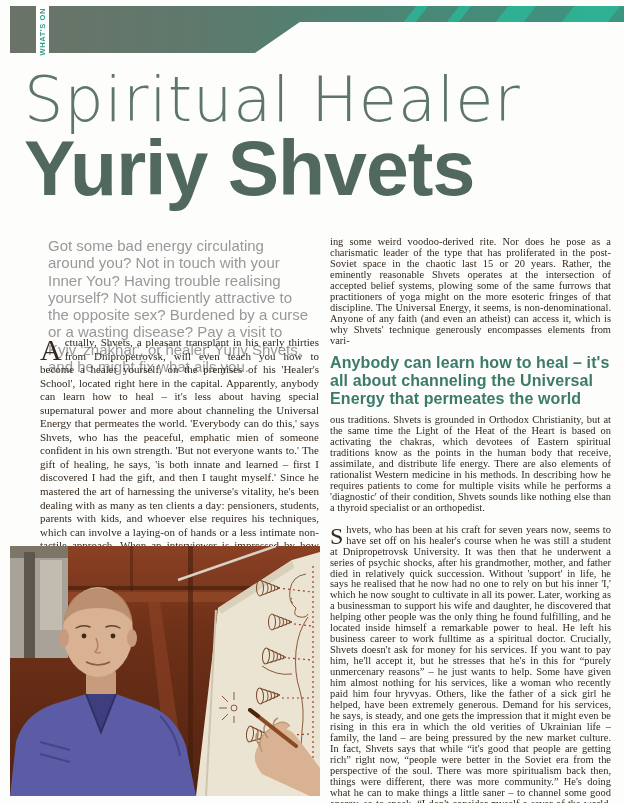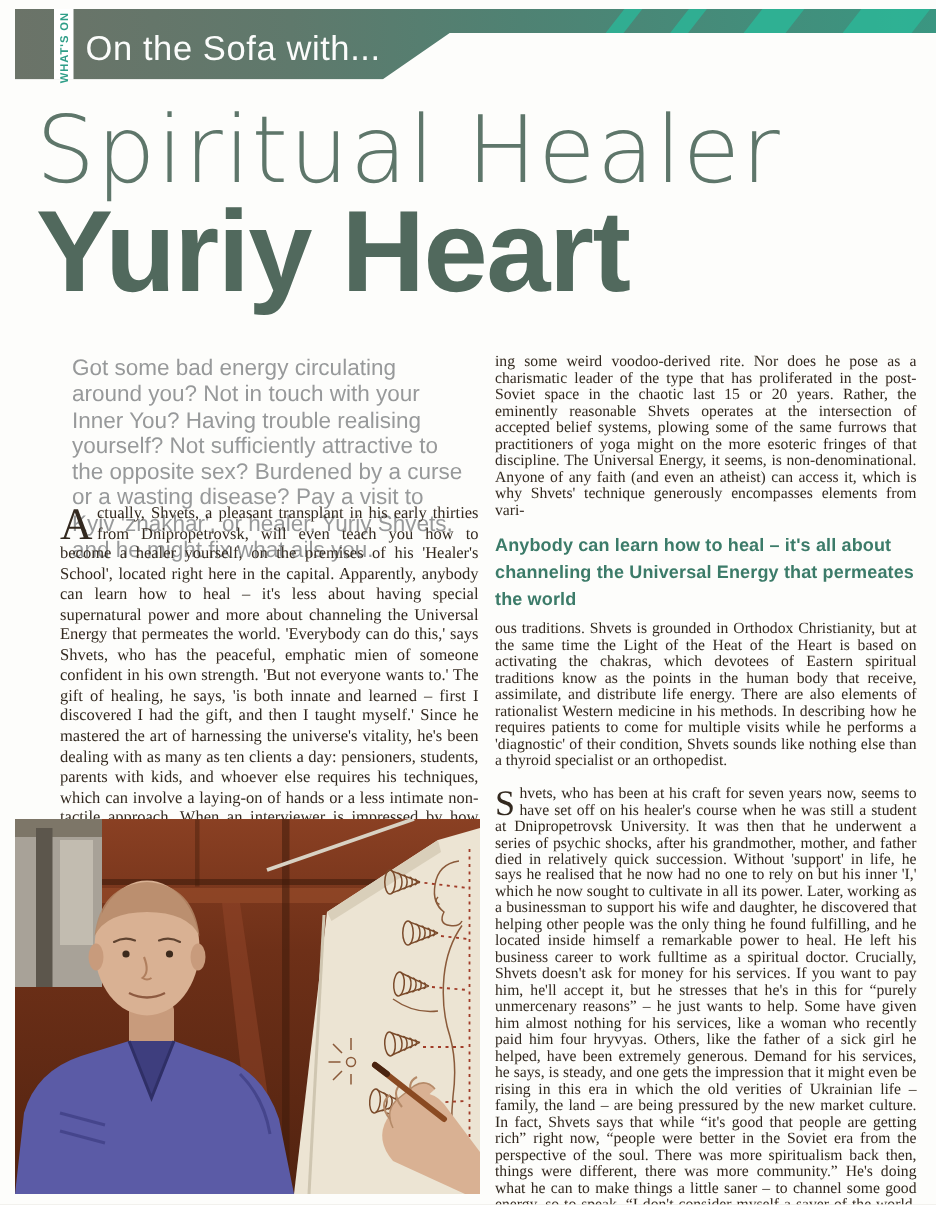--- a/index.html
+++ b/index.html
@@ -77,21 +77,21 @@
     position:absolute;left:330px;top:237px;width:281px;
     font-size:10.45px;line-height:10.95px;text-align:justify;color:var(--body-ink);
   }
   .dropcap{
     float:left;font-size:30px;line-height:25px;padding:1px 3px 0 0;
     font-family:"Liberation Serif",serif;color:var(--body-ink);
   }
   .dropcap.small{font-size:24px;line-height:20px;padding-top:1px;}
   .pull-quote{
     font-family:"Liberation Sans",sans-serif;font-weight:700;
-    font-size:12px;line-height:18.2px;letter-spacing:.1px;
+    font-size:16px;line-height:18.2px;letter-spacing:.1px;
     color:var(--pull-quote-color);text-align:left;
     margin:7px 0 7px 0;
   }
   .para3{margin-top:11px;}
   
   .photo{
     position:absolute;left:10px;top:546px;width:310px;height:250px;
     overflow:hidden;background:#5f2b15;
   }
   .photo svg{display:block;}
@@ -103,25 +103,24 @@
 
   <div class="masthead">
     <div class="stripe s1"></div>
     <div class="stripe s2"></div>
     <div class="stripe s3"></div>
     <div class="stripe s4"></div>
   </div>
   <div class="kicker-strip">
     <span>WHAT'S ON</span>
   </div>
-  <div class="section-label">On the Sofa with...</div>
 
   <div class="title-block">
     <div class="title-line1">Spiritual Healer</div>
-    <div class="title-line2">Yuriy Heart</div>
+    <div class="title-line2">Yuriy Shvets</div>
   </div>
 
   <div class="intro">Got some bad energy circulating around you? Not in touch with your Inner You? Having trouble realising yourself? Not sufficiently attractive to the opposite sex? Burdened by a curse or a wasting disease? Pay a visit to Kyiv 'znakhar', or healer, Yuriy Shvets, and he might fix what ails you.</div>
 
   <div class="col1">
     <p><span class="dropcap">A</span><span>ctually, Shvets, a pleasant transplant in his early thirties from Dnipropetrovsk, will even teach you how to become a healer yourself, on the premises of his 'Healer's School', located right here in the capital. Apparently, anybody can learn how to heal – it's less about having special supernatural power and more about channeling the Universal Energy that permeates the world. 'Everybody can do this,' says Shvets, who has the peaceful, emphatic mien of someone confident in his own strength. 'But not everyone wants to.' The gift of healing, he says, 'is both innate and learned – first I discovered I had the gift, and then I taught myself.' Since he mastered the art of harnessing the universe's vitality, he's been dealing with as many as ten clients a day: pensioners, students, parents with kids, and whoever else requires his techniques, which can involve a laying-on of hands or a less intimate non-tactile approach. When an interviewer is impressed by how many clients come to Shvets to get their bodies, minds and lives straightened out, he says bluntly, 'What can you do? It's not a secret that there are lots of unhappy people out there.' Shvets is at pains to point out that his method, which he calls 'The Light of the Heat of the Heart,' doesn't consist of supernatural mumbo-jumbo. He's not a witch-doctor; there's nothing eerie about what he does, and the user of his services won't find himself undergo-</span></p>
   </div>
 
   <div class="photo">
     <svg width="310" height="250" viewBox="0 0 310 250" xmlns="http://www.w3.org/2000/svg">

